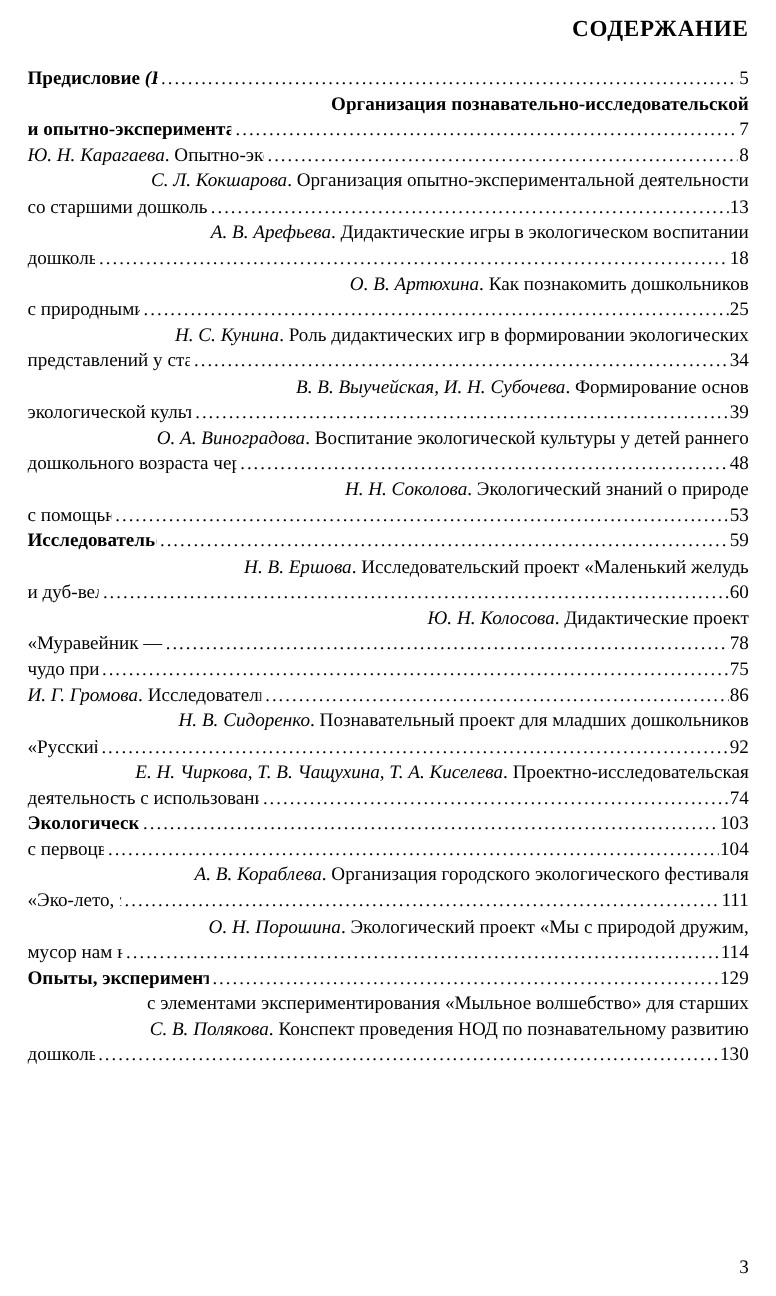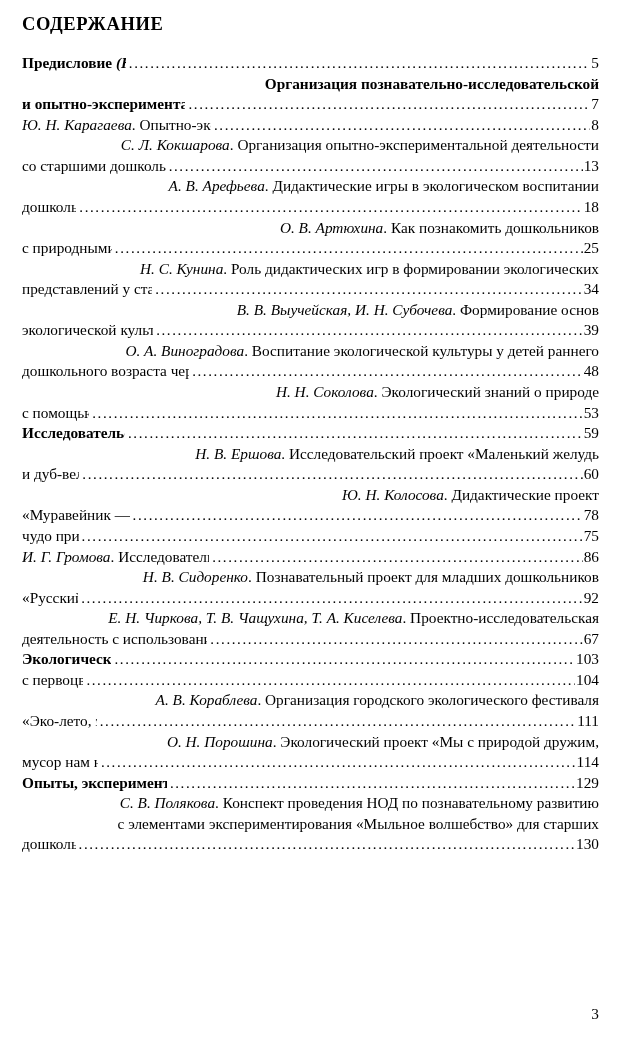--- a/index.html
+++ b/index.html
@@ -15,21 +15,21 @@
     position: relative;
   }
   .page {
     width: 621px;
     height: 1037px;
     box-sizing: border-box;
     padding: 14px 22px 0 22px;
     position: relative;
   }
   .doc-title {
-    text-align: left;
+    text-align: right;
     font-weight: bold;
     font-size: 18.5px;
     letter-spacing: 0.6px;
     margin: 0 0 18px 0;
   }
   .toc {
     font-size: 15.3px;
     line-height: 1.345;
   }
   .entry {
@@ -207,21 +207,21 @@
           <span class="txt"><span>«Русский быт»</span></span>
           <span class="leader"></span>
           <span class="pg">92</span>
         </div>
       </div>
       <div class="entry">
         <div class="plain"><span class="txt"><span class="ital">Е. Н. Чиркова, Т. В. Чащухина, Т. А. Киселева</span><span>. Проектно-исследовательская</span></span></div>
         <div class="line">
           <span class="txt"><span>деятельность с использованием мыслительных карт Тони Бьюзена</span></span>
           <span class="leader"></span>
-          <span class="pg">67</span>
+          <span class="pg">74</span>
         </div>
       </div>
       <div class="entry">
         <div class="line">
           <span class="txt"><span class="bold">Экологические проекты</span></span>
           <span class="leader"></span>
           <span class="pg">103</span>
         </div>
       </div>
       <div class="entry">
@@ -248,22 +248,22 @@
         </div>
       </div>
       <div class="entry">
         <div class="line">
           <span class="txt"><span class="bold">Опыты, эксперименты, дидактические игры</span></span>
           <span class="leader"></span>
           <span class="pg">129</span>
         </div>
       </div>
       <div class="entry">
+        <div class="plain"><span class="txt"><span>с элементами экспериментирования «Мыльное волшебство» для старших</span></span></div>
         <div class="plain"><span class="txt"><span class="ital">С. В. Полякова</span><span>. Конспект проведения НОД по познавательному развитию</span></span></div>
-        <div class="plain"><span class="txt"><span>с элементами экспериментирования «Мыльное волшебство» для старших</span></span></div>
         <div class="line">
           <span class="txt"><span>дошкольников</span></span>
           <span class="leader"></span>
           <span class="pg">130</span>
         </div>
       </div>
     </div>
   <div class="page-num">3</div>
 </div>
 

